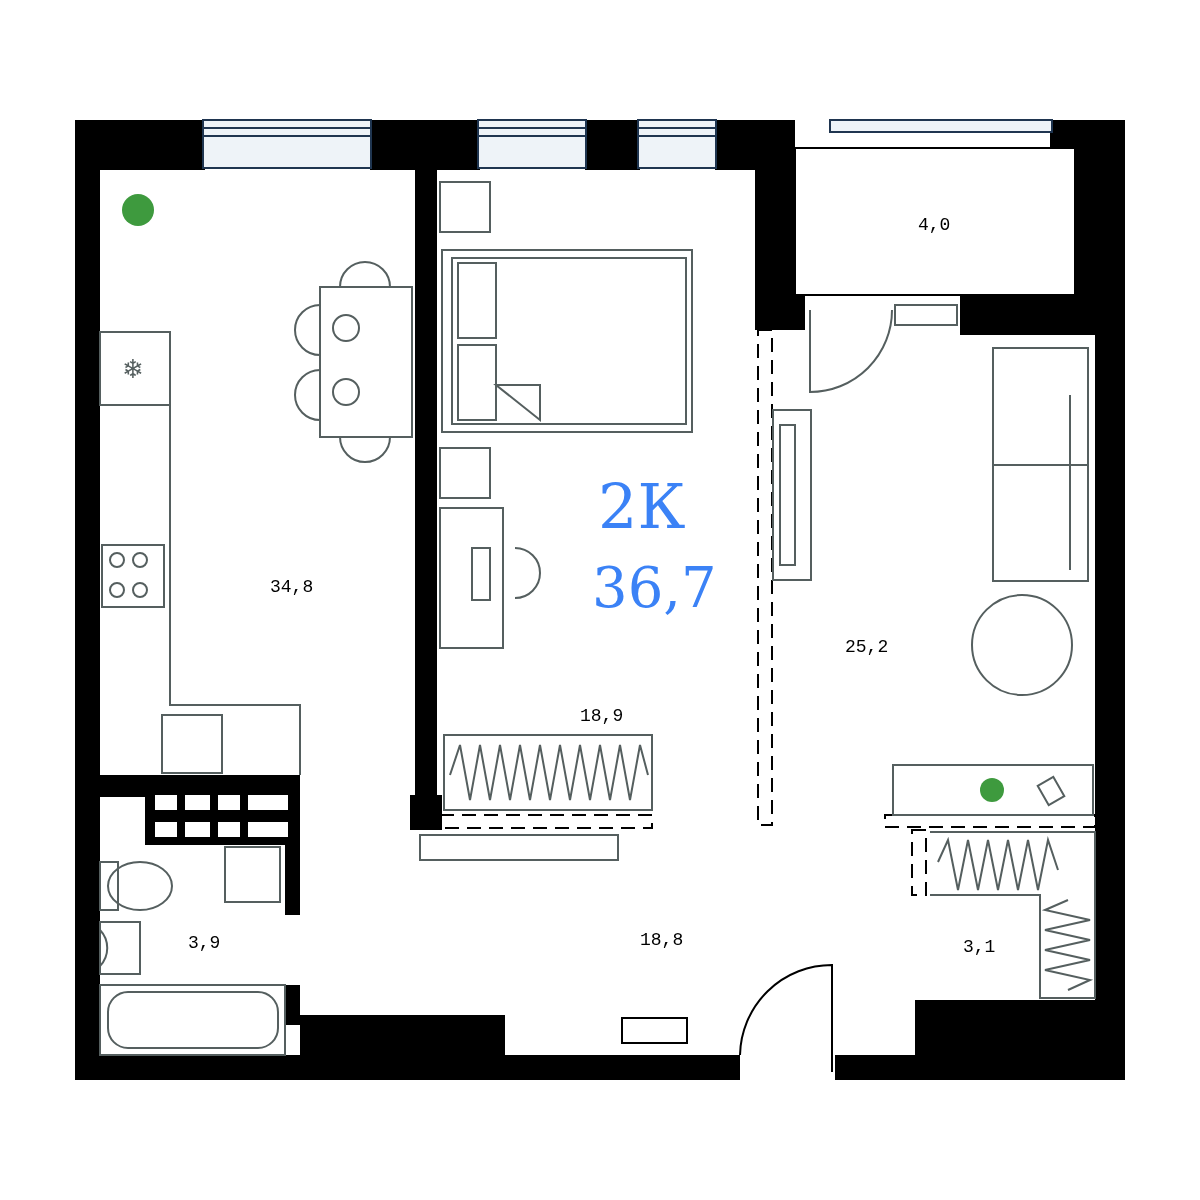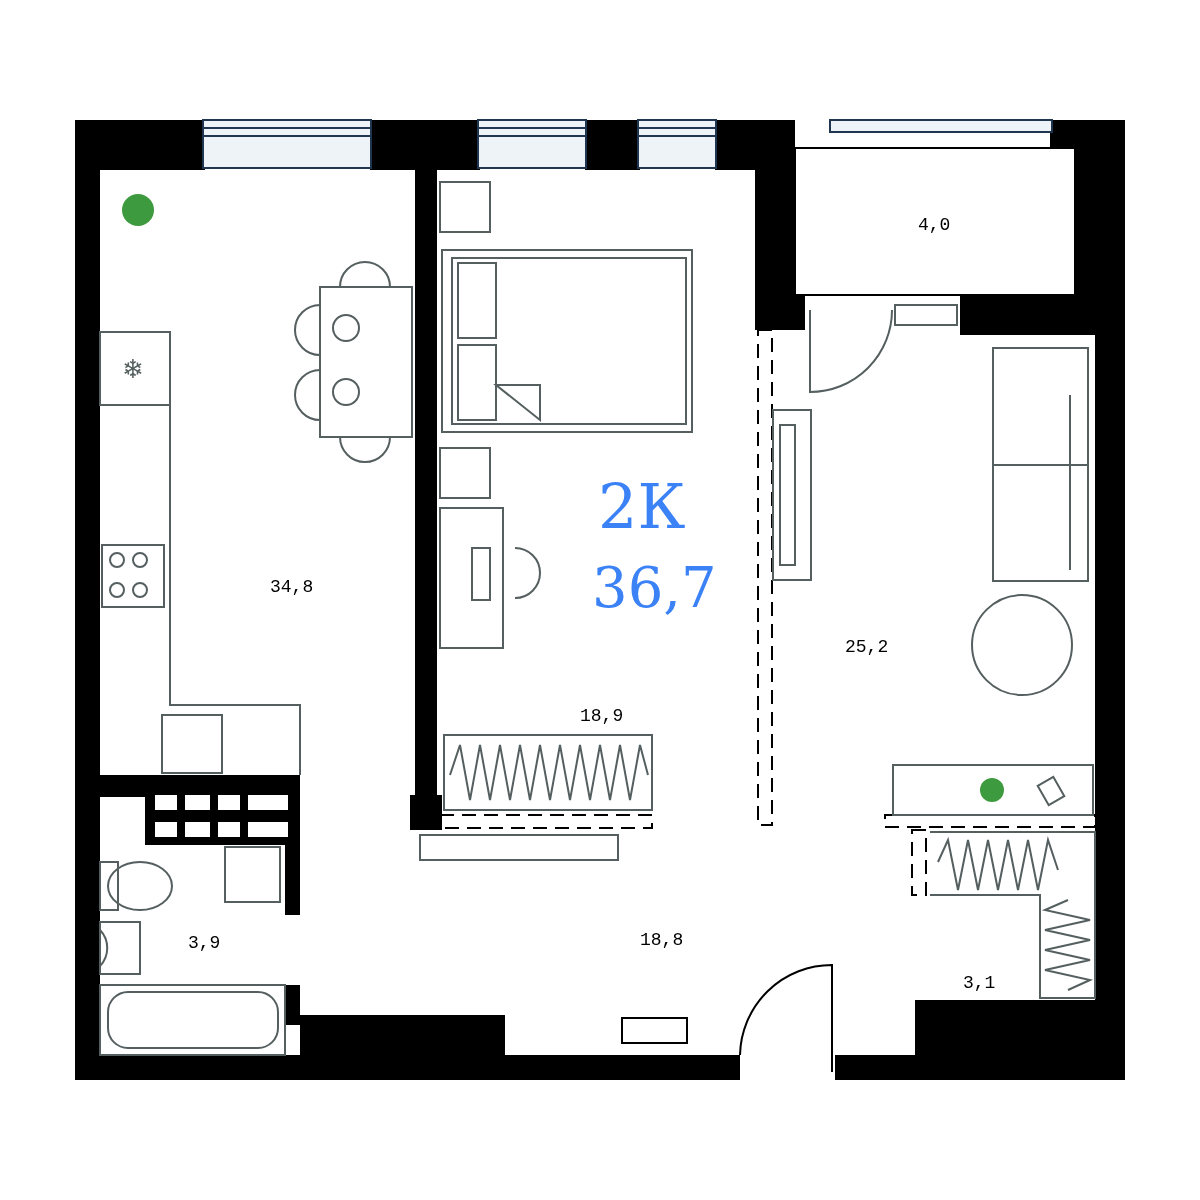--- a/index.html
+++ b/index.html
@@ -149,13 +149,13 @@
 
 <div class="title" style="left:598px;top:470px;font-size:62px;">2К</div>
 <div class="title" style="left:592px;top:555px;font-size:56px;">36,7</div>
 
 <div class="label" style="left:270px;top:577px;">34,8</div>
 <div class="label" style="left:580px;top:669px;margin-top:37px;">18,9</div>
 <div class="label" style="left:845px;top:637px;">25,2</div>
 <div class="label" style="left:918px;top:215px;">4,0</div>
 <div class="label" style="left:188px;top:933px;">3,9</div>
 <div class="label" style="left:640px;top:930px;">18,8</div>
-<div class="label" style="left:963px;top:937px;margin-top:36px;">3,1</div>
+<div class="label" style="left:963px;top:937px;">3,1</div>
 
 </body></html>

